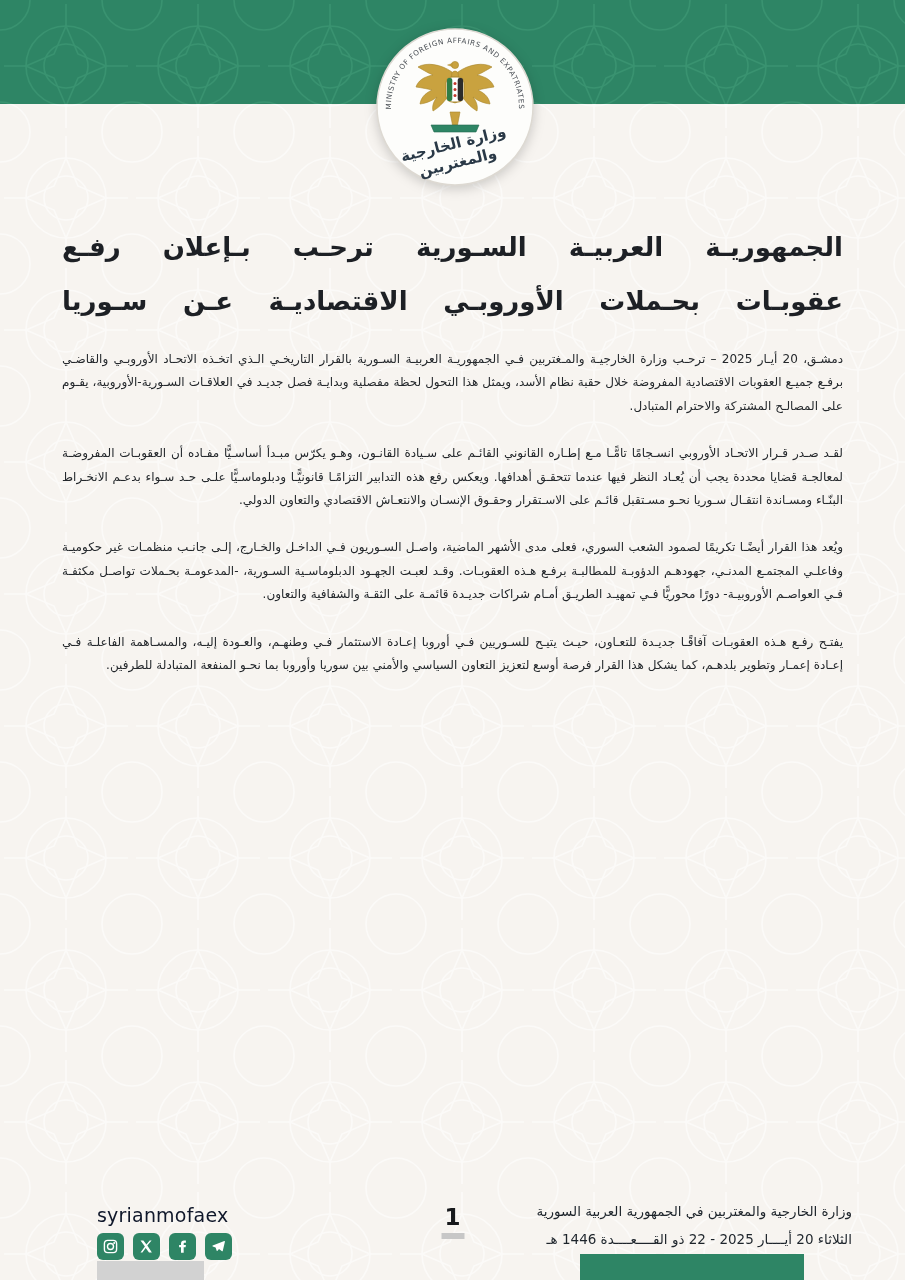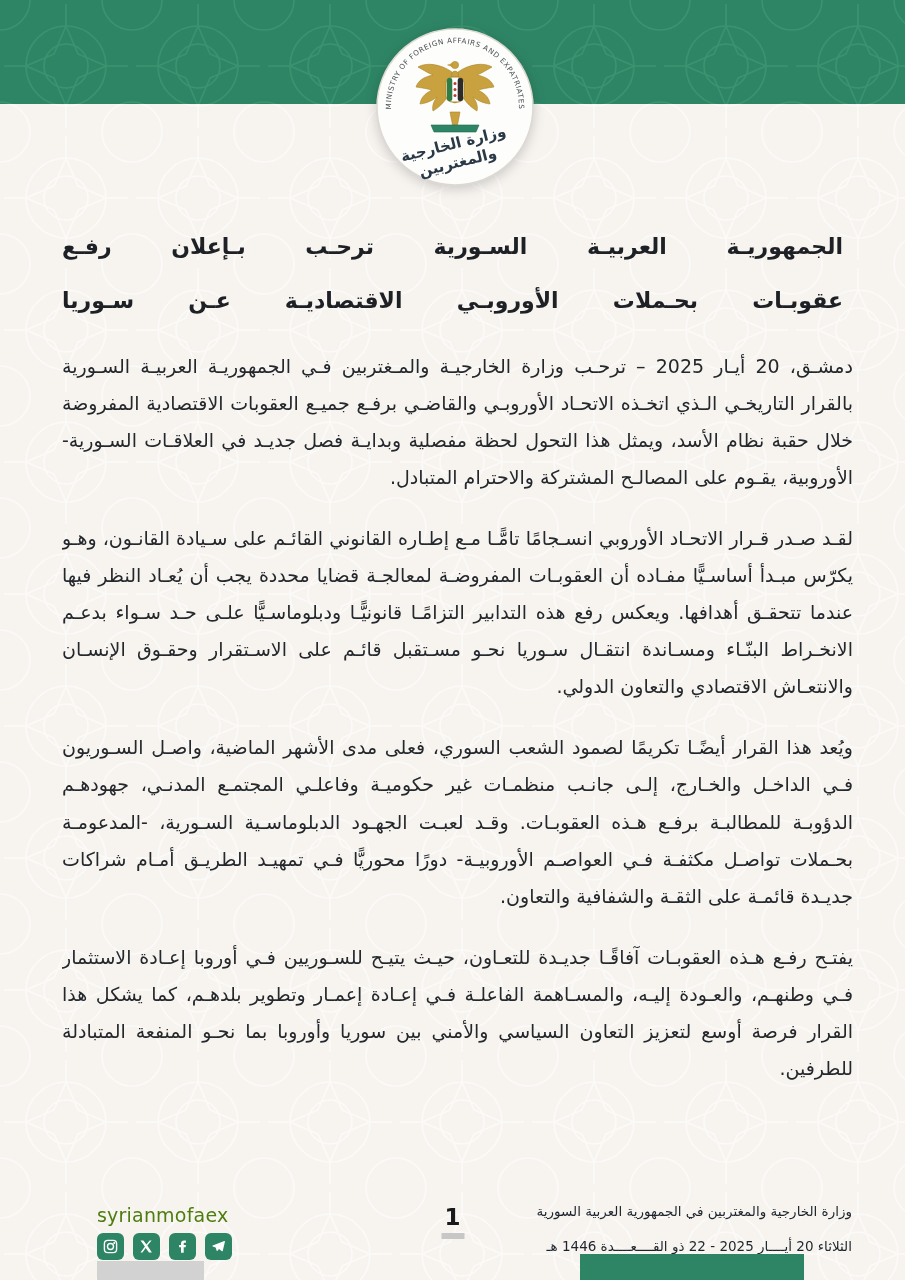--- a/index.html
+++ b/index.html
@@ -2,40 +2,40 @@
 <html lang="ar"><head>
 <meta charset="utf-8">
 <style>
   html,body{margin:0;padding:0;}
   body{background:#e9e7e3;font-family:"DejaVu Sans",sans-serif;}
   .page{position:relative;width:905px;height:1280px;overflow:hidden;background:#f7f4f0;}
   .bg{position:absolute;inset:0;z-index:0;}
   .emblem{position:absolute;left:375px;top:27px;width:160px;height:160px;z-index:2;
           filter:drop-shadow(0 3px 6px rgba(0,0,0,0.18));}
   .title{position:absolute;left:62px;right:62px;top:220px;z-index:1;margin:0;
-         direction:rtl;color:#1d2025;font-weight:bold;font-size:22px;line-height:54px;
+         direction:rtl;color:#1d2025;font-weight:bold;font-size:26px;line-height:54px;
          font-family:"DejaVu Sans",sans-serif;}
   .title .tline{display:block;text-align:justify;text-align-last:justify;}
-  .content{position:absolute;left:62px;right:52px;top:348px;height:852px;overflow:hidden;
+  .content{position:absolute;left:62px;right:62px;top:348px;height:852px;overflow:hidden;
            z-index:1;direction:rtl;text-align:justify;color:#24282c;
-           font-size:19px;line-height:1.95;}
+           font-size:12px;line-height:1.95;}
   .content p{margin:0 0 24px 0;}
   .footer{position:absolute;inset:0;z-index:1;}
-  .handle{position:absolute;left:97px;top:1204px;font-size:19px;color:#4d7c0f;letter-spacing:.2px;}
+  .handle{position:absolute;left:97px;top:1204px;font-size:19px;color:#0f172a;letter-spacing:.2px;}
   .icons{position:absolute;left:97px;top:1233px;display:flex;gap:9px;}
   .icon{width:27px;height:27px;border-radius:6px;background:#2e8565;display:flex;
         align-items:center;justify-content:center;}
   .icon svg{display:block;}
   .bar-left{position:absolute;left:97px;top:1261px;width:107px;height:19px;background:#d2d2d2;}
   .pnum{position:absolute;left:50%;transform:translateX(-50%);top:1204px;
         font-size:23px;font-weight:bold;color:#17191c;}
   .pbar{position:absolute;left:50%;transform:translateX(-50%);top:1233px;width:23px;height:6px;background:#c7c7c7;}
   .f-right{position:absolute;right:53px;top:1203px;direction:rtl;color:#1d242b;}
   .f-right .l1{font-size:13.5px;}
-  .f-right .l2{font-size:13.5px;margin-top:19px;}
+  .f-right .l2{font-size:13.5px;margin-top:12px;}
   .bar-right{position:absolute;left:580px;top:1254px;width:224px;height:26px;background:#2e8565;}
 </style>
 </head>
 <body>
 
 <div class="page">
 
   <svg class="bg" width="905" height="1280" viewBox="0 0 905 1280" aria-hidden="true">
     <defs>
       <pattern id="geo" width="132" height="132" patternUnits="userSpaceOnUse">

